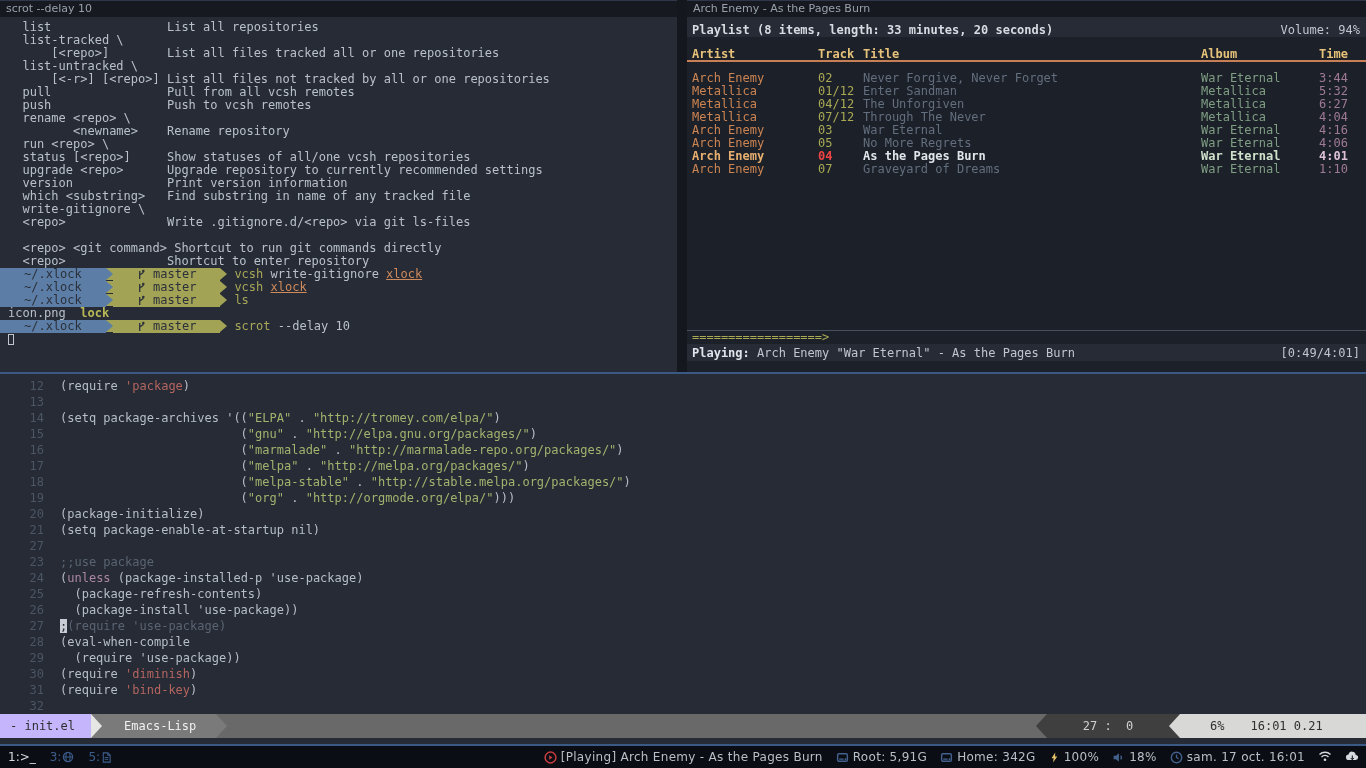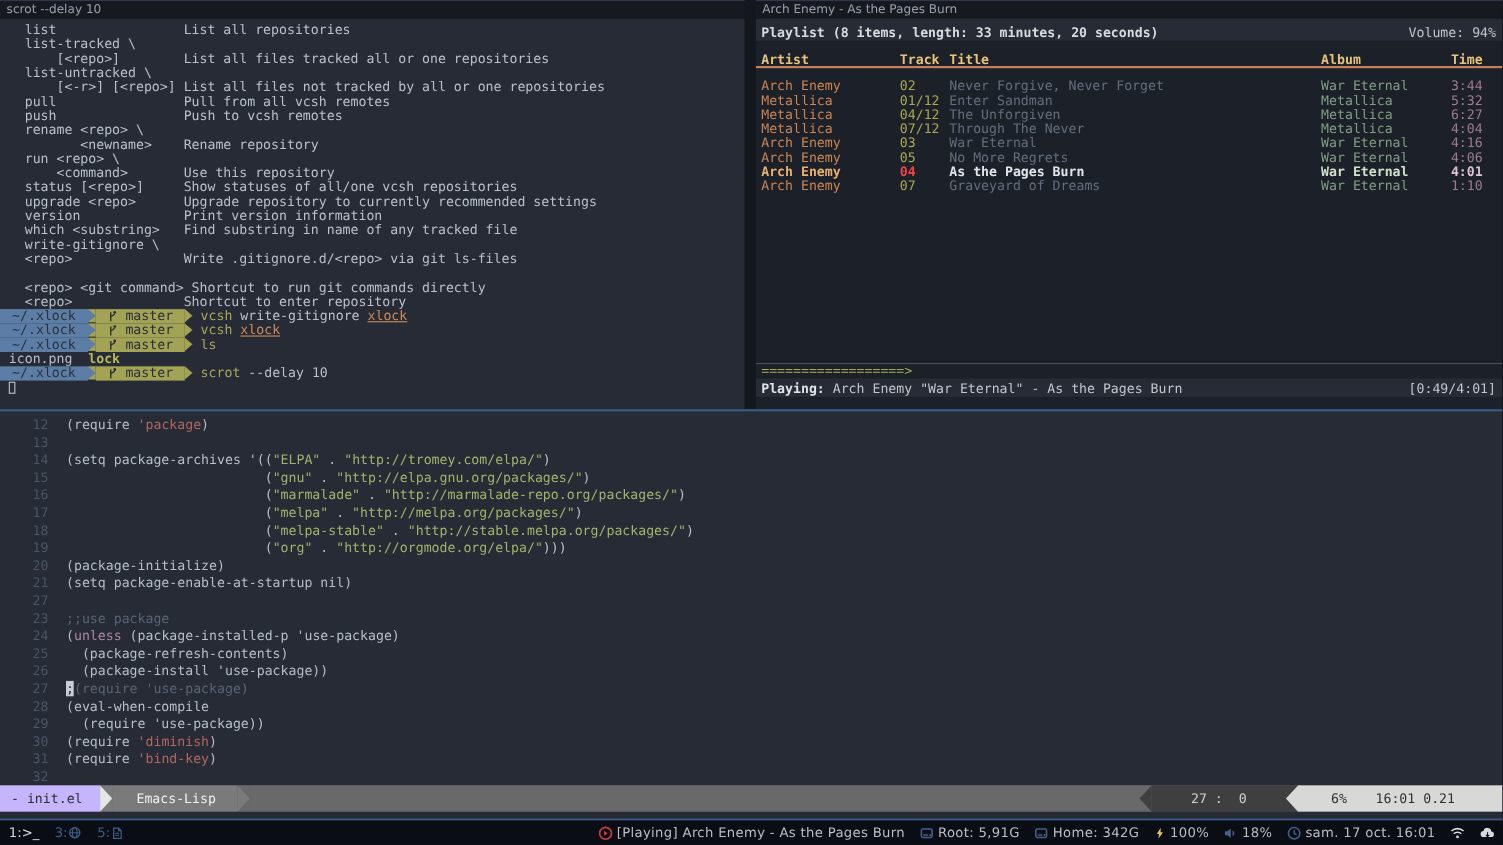--- a/index.html
+++ b/index.html
@@ -14,21 +14,21 @@
     font-family:"DejaVu Sans",sans-serif;font-size:11px;line-height:16px;padding:0 6px;
     white-space:nowrap;overflow:hidden;}
   .terminal-win{width:677px;}
   .win-gap{width:10px;background:#14171d;}
   .player-win{flex:1;}
 
   
   .term-content{flex:1;background:#262b35;padding:4px 0 0 8px;overflow:hidden;}
   .tline{height:13px;line-height:13px;font-size:12px;color:#b9c0ca;white-space:pre;}
   .pline{height:13px;display:flex;align-items:stretch;font-size:12px;line-height:13px;margin-left:-8px;}
-  .pseg{display:inline-flex;align-items:center;color:#2b303b;padding:0 11px;white-space:pre;}
+  .pseg{display:inline-flex;align-items:center;color:#2b303b;padding:0 24px;white-space:pre;}
   .pseg.path{background:#5c7ea6;}
   .pseg.git{background:#a2a355;}
   .psep{width:0;height:0;border-top:6.5px solid transparent;border-bottom:6.5px solid transparent;}
   .sep-blue{border-left:7px solid #5c7ea6;background:#a2a355;}
   .sep-olive{border-left:7px solid #a2a355;background:transparent;}
   .cmdtext{margin-left:7px;white-space:pre;}
   .c-def{color:#b9c0ca;} .c-cmd{color:#a8a858;} .c-link{color:#cf8a5b;text-decoration:underline;}
   .c-dir{color:#b9b957;font-weight:bold;}
   .hollow-cursor{display:inline-block;width:6px;height:11px;border:1px solid #c0c5ce;margin-top:1px;}
 
@@ -80,21 +80,21 @@
   .a3{border-right:11px solid #3f3f3f;background:#696969;}
   .a4{border-right:11px solid #d8d8d6;background:#3f3f3f;}
   .echo-area{height:6px;background:#262b35;}
 
   
   .statusbar{flex:1;background:#0a0d14;display:flex;align-items:center;
     font-family:"DejaVu Sans",sans-serif;font-size:12px;color:#b9bfc8;padding:0 6px 0 8px;}
   .ws{display:flex;gap:14px;}
   .ws-item{display:flex;align-items:center;gap:1px;color:#3d5d8c;}
   .ws-item.focused{color:#d6dae0;}
-  .status-right{margin-left:auto;display:flex;align-items:center;gap:13px;letter-spacing:0.3px;}
+  .status-right{margin-left:auto;display:flex;align-items:flex-start;gap:13px;letter-spacing:0.3px;}
   .st-item{display:flex;align-items:center;gap:4px;white-space:nowrap;}
   .icon{display:inline-flex;align-items:center;}
   svg{display:block;}
 </style>
 </head>
 <body>
 
 <div id="desktop">
 
   <div class="top-row">
@@ -107,21 +107,20 @@
           <div class="tline">  list                List all repositories</div>
           <div class="tline">  list-tracked \</div>
           <div class="tline">      [&lt;repo&gt;]        List all files tracked all or one repositories</div>
           <div class="tline">  list-untracked \</div>
           <div class="tline">      [&lt;-r&gt;] [&lt;repo&gt;] List all files not tracked by all or one repositories</div>
           <div class="tline">  pull                Pull from all vcsh remotes</div>
           <div class="tline">  push                Push to vcsh remotes</div>
           <div class="tline">  rename &lt;repo&gt; \</div>
           <div class="tline">         &lt;newname&gt;    Rename repository</div>
           <div class="tline">  run &lt;repo&gt; \</div>
-          <div class="tline">      &lt;command&gt;       Use this repository</div>
           <div class="tline">  status [&lt;repo&gt;]     Show statuses of all/one vcsh repositories</div>
           <div class="tline">  upgrade &lt;repo&gt;      Upgrade repository to currently recommended settings</div>
           <div class="tline">  version             Print version information</div>
           <div class="tline">  which &lt;substring&gt;   Find substring in name of any tracked file</div>
           <div class="tline">  write-gitignore \</div>
           <div class="tline">  &lt;repo&gt;              Write .gitignore.d/&lt;repo&gt; via git ls-files</div>
           <div class="tline">&nbsp;</div>
           <div class="tline">  &lt;repo&gt; &lt;git command&gt; Shortcut to run git commands directly</div>
           <div class="tline">  &lt;repo&gt;              Shortcut to enter repository</div>
           <div class="pline">

